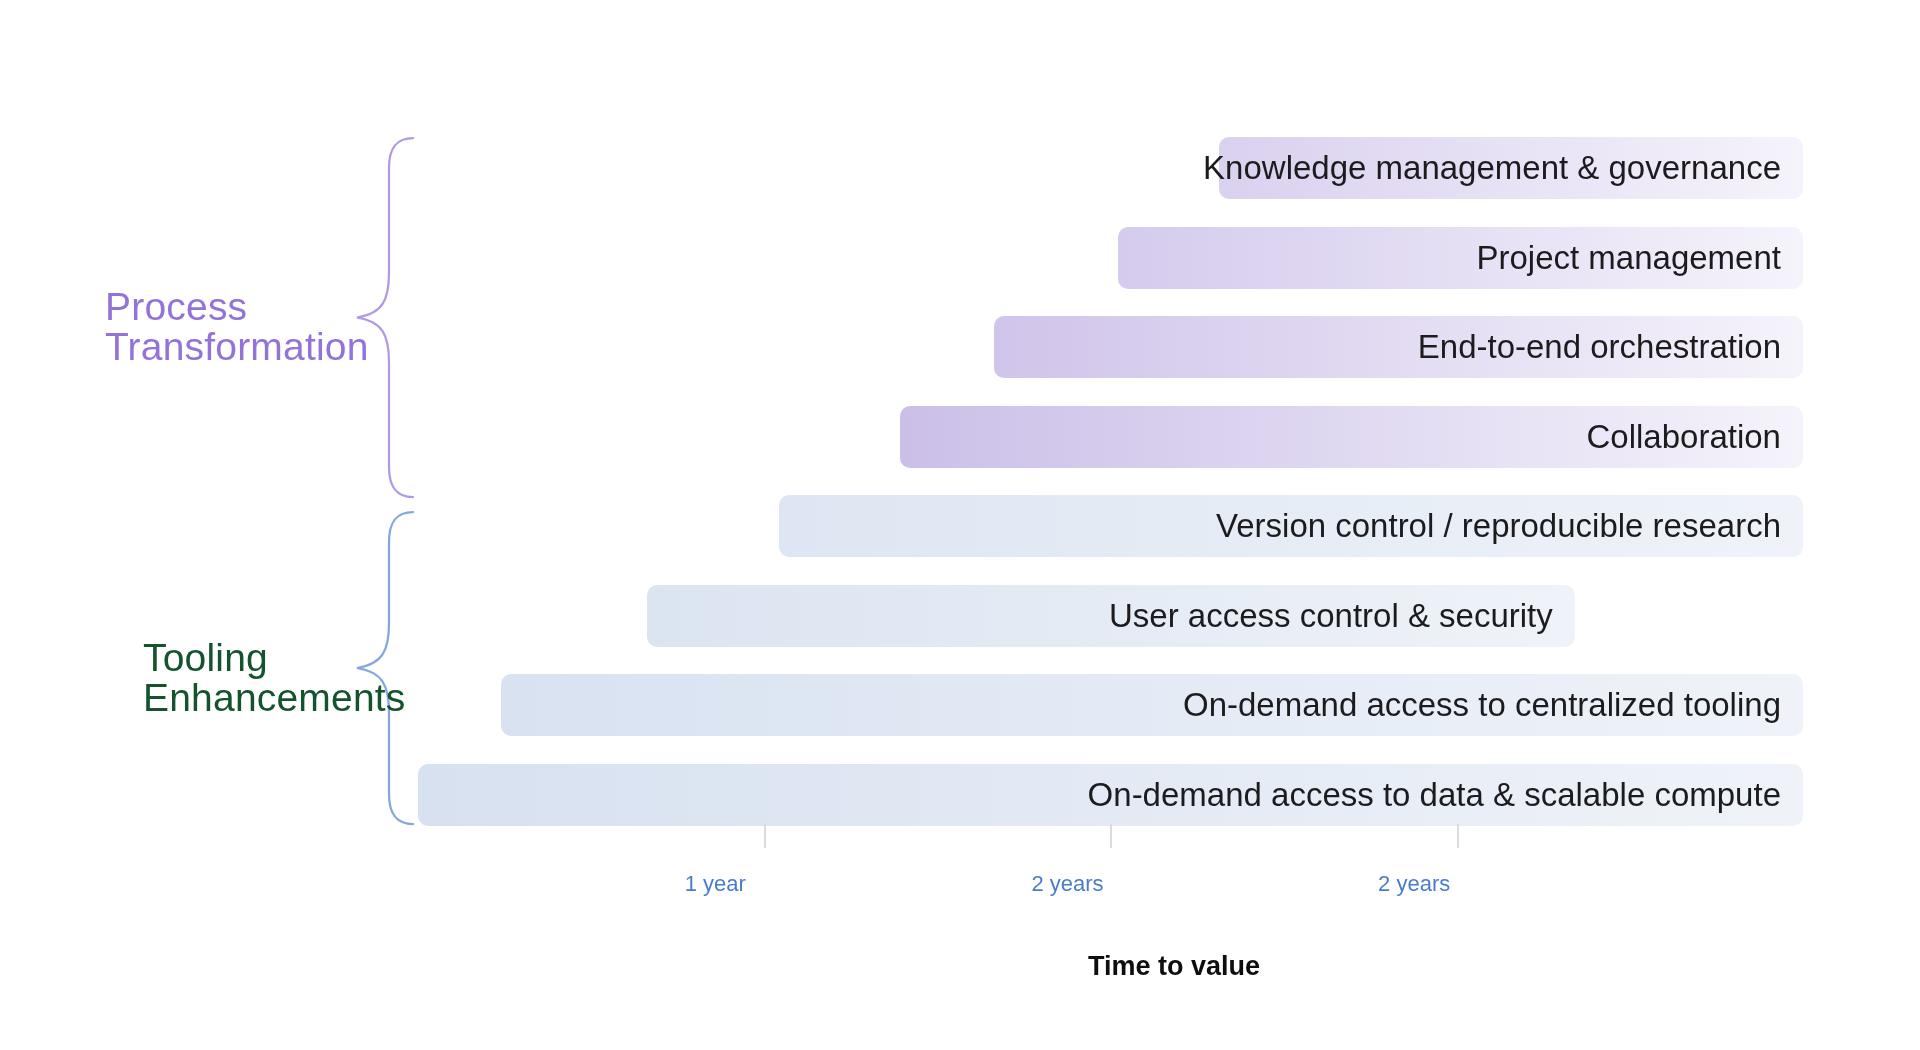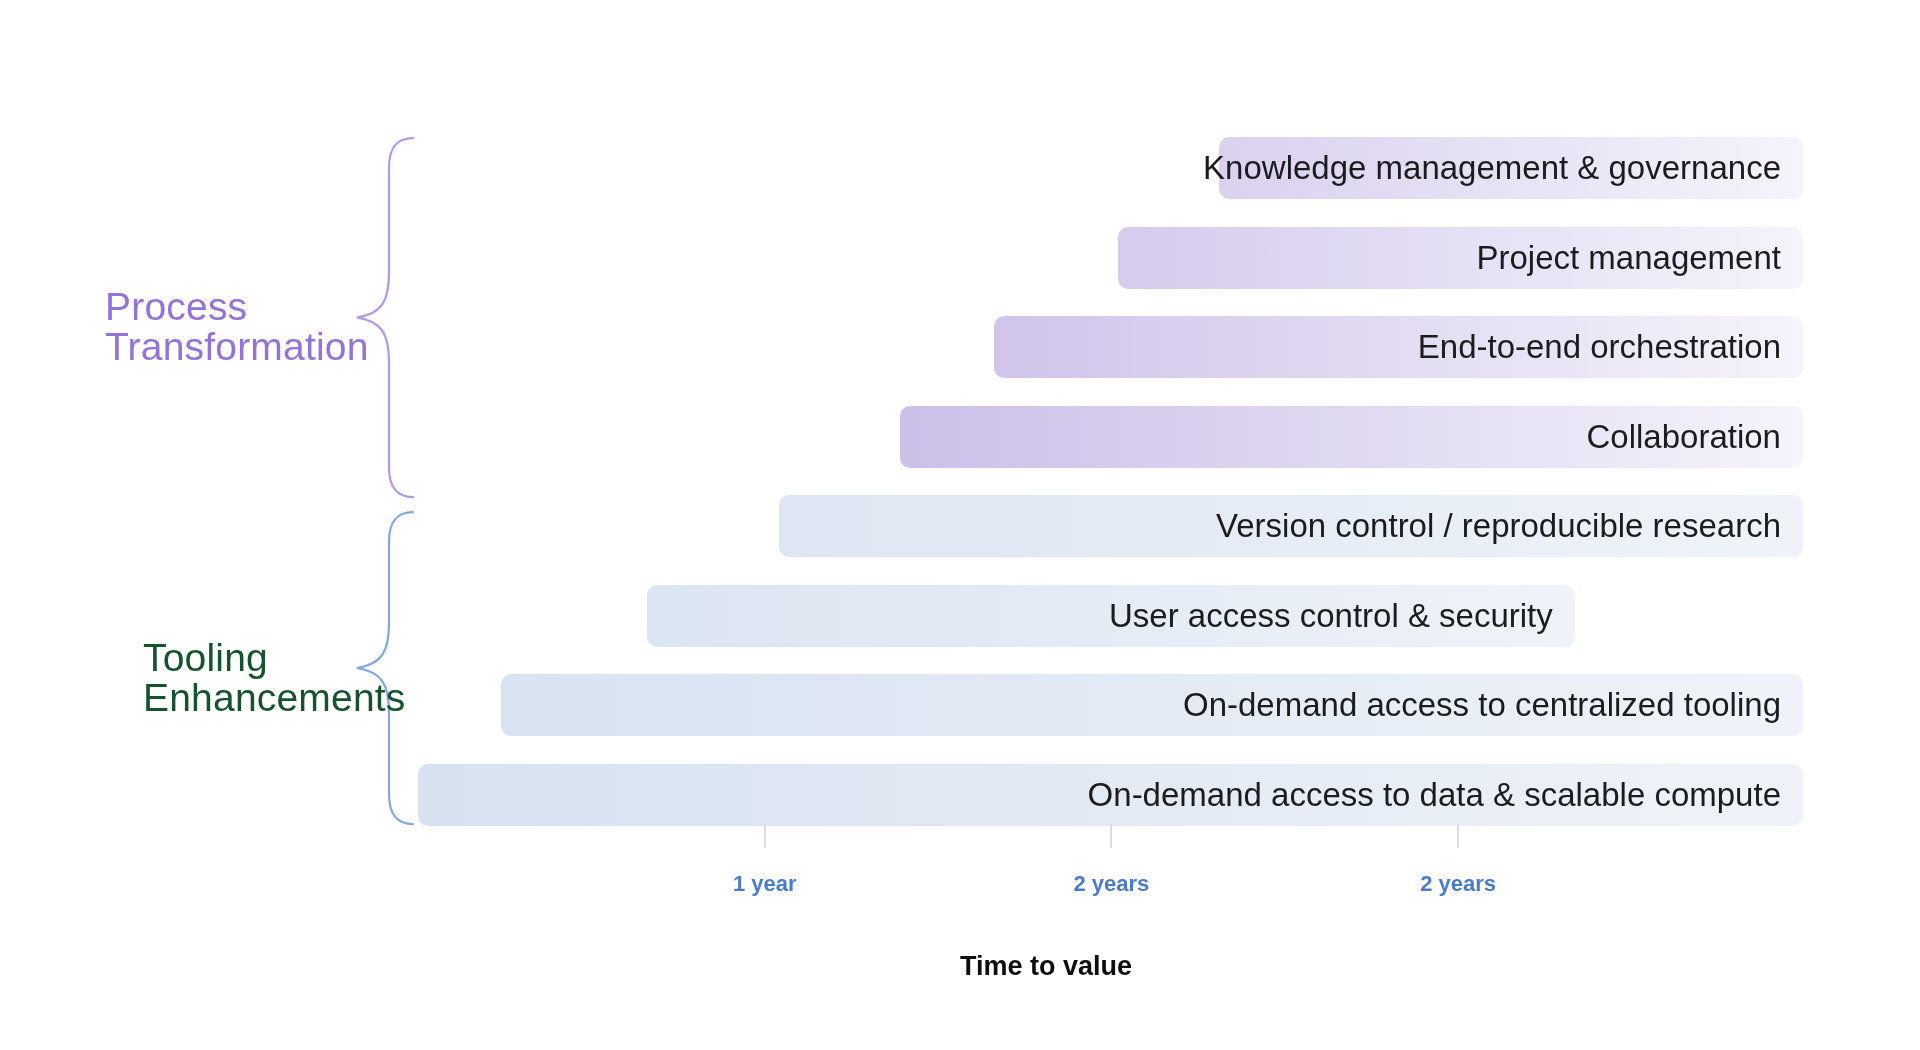--- a/index.html
+++ b/index.html
@@ -59,31 +59,31 @@
     position: absolute;
     width: 2px;
     height: 24px;
     top: 824px;
     background: #dcdcdc;
   }
   .tick-label {
     position: absolute;
     top: 872px;
     width: 160px;
-    text-align: center;
+    text-align: left;
     font-size: 22px;
-    font-weight: 700;
+    font-weight: 400;
     line-height: 24px;
   }
   .axis-title {
     position: absolute;
     left: 960px;
     top: 951px;
     width: 300px;
-    text-align: left;
+    text-align: right;
     font-size: 27px;
     font-weight: 700;
     line-height: 30px;
     color: #0e0e0e;
   }
 </style>
 </head>
 <body>
 
 <div class="canvas">

